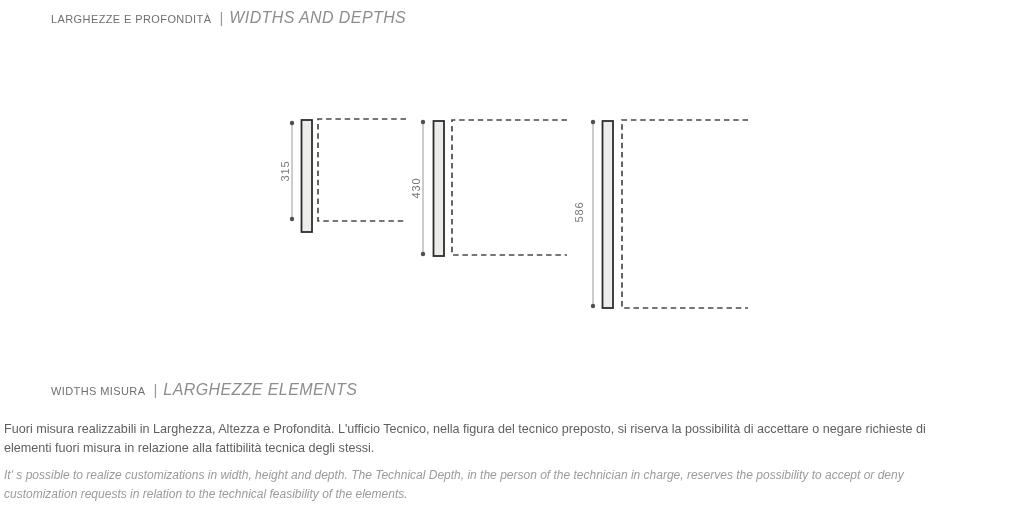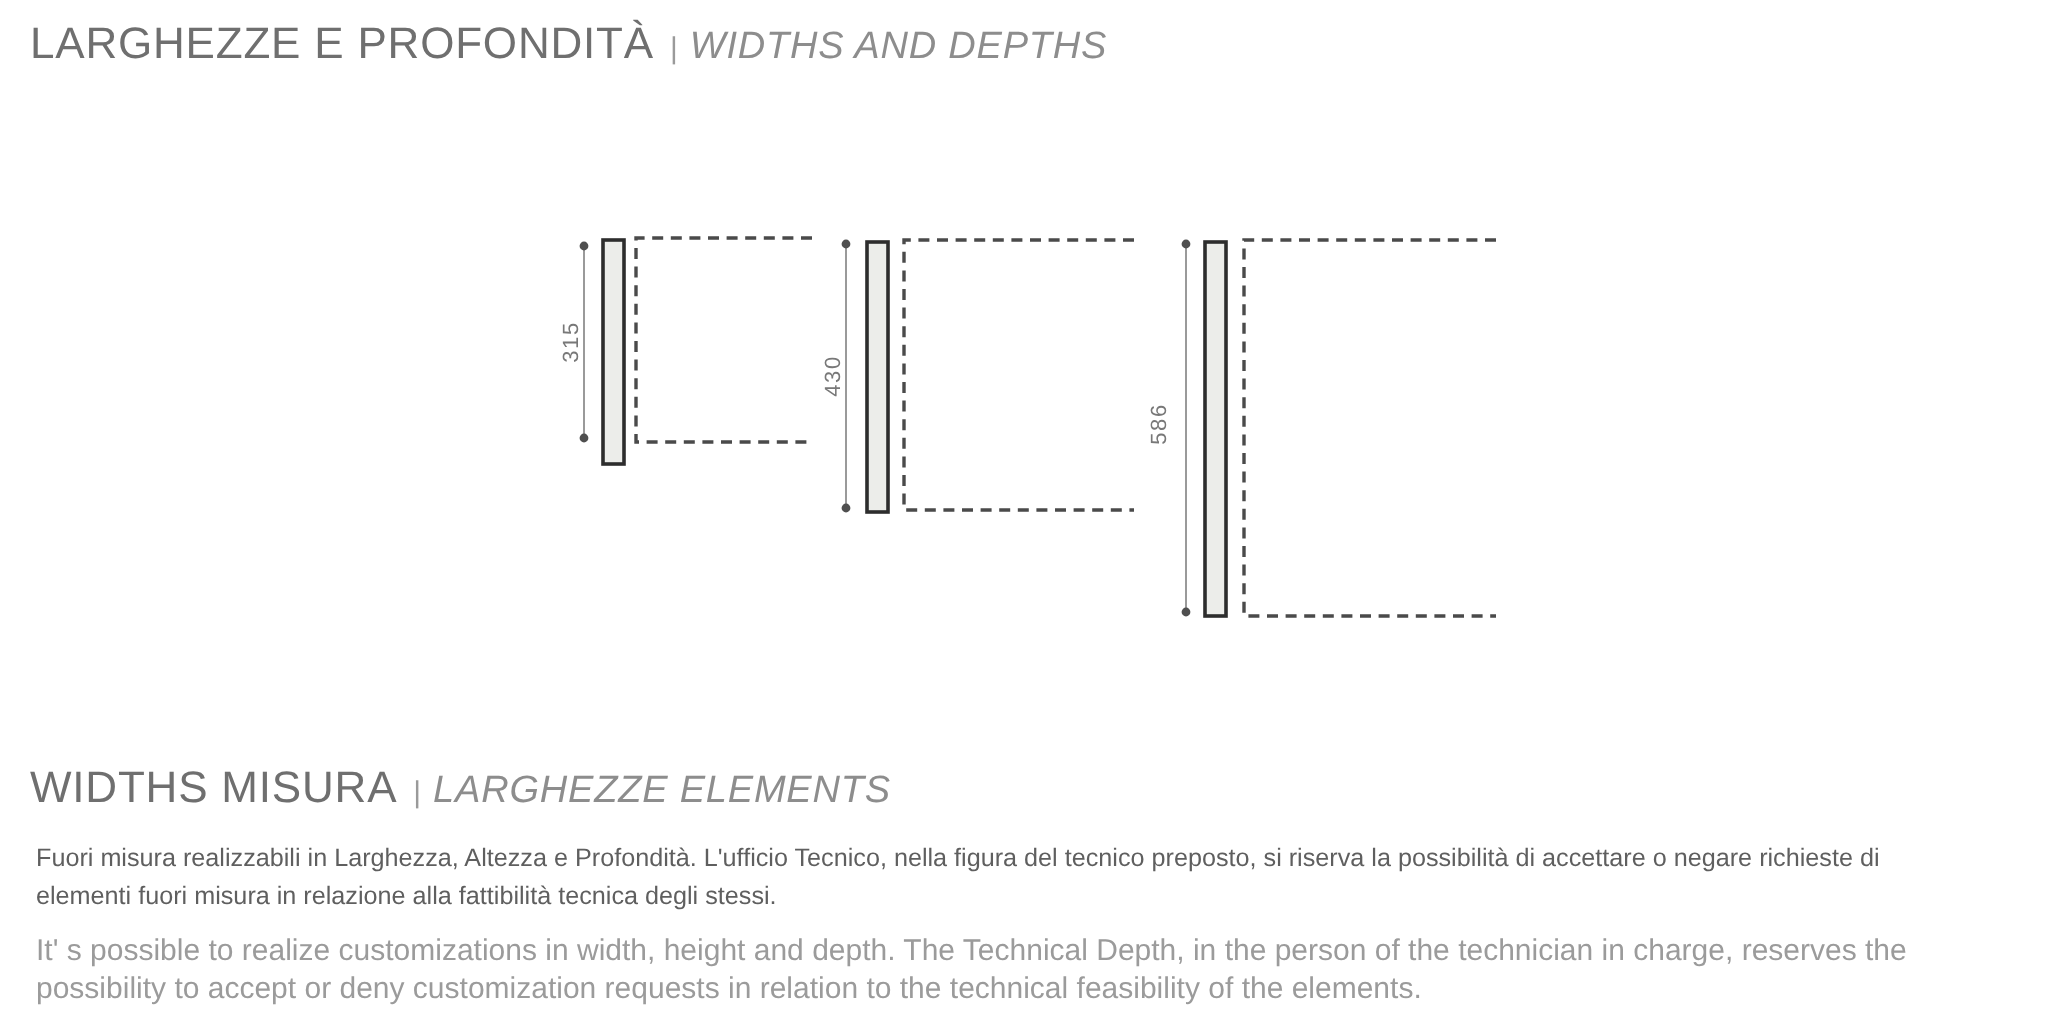--- a/index.html
+++ b/index.html
@@ -11,50 +11,52 @@
     font-family: "Liberation Sans", sans-serif;
     overflow: hidden;
   }
   .section-title {
     position: absolute;
     left: 15px;
     white-space: nowrap;
     color: #6f6f6f;
   }
   .t-main {
-    font-size: 22px;
+    font-size: 11px;
     letter-spacing: 0.4px;
     color: #6f6f6f;
+    margin-left: 36px;
   }
   .t-div {
     font-size: 15px;
     color: #9a9a9a;
     margin: 0 6px 0 8px;
   }
   .t-sub {
-    font-size: 19px;
+    font-size: 16px;
     font-style: italic;
     letter-spacing: 0.4px;
     color: #8d8d8d;
   }
   .para {
     position: absolute;
-    left: 18px;
+    left: 4px;
   }
   .para-it {
     top: 420px;
     width: 955px;
     font-size: 12.6px;
     line-height: 19px;
     color: #5f5f5f;
   }
   .para-en {
     top: 466px;
     width: 945px;
-    font-size: 15px;
+    font-size: 12px;
+    font-style: italic;
     line-height: 19px;
     color: #9b9b9b;
   }
   .figure-svg { position: absolute; left: 280px; top: 110px; }
   .dim-line { stroke: #9a9a9a; stroke-width: 1; }
   .dim-dot  { fill: #4f4f4f; }
   .dim-label {
     font-family: "Liberation Sans", sans-serif;
     font-size: 11px;
     letter-spacing: 0.8px;

